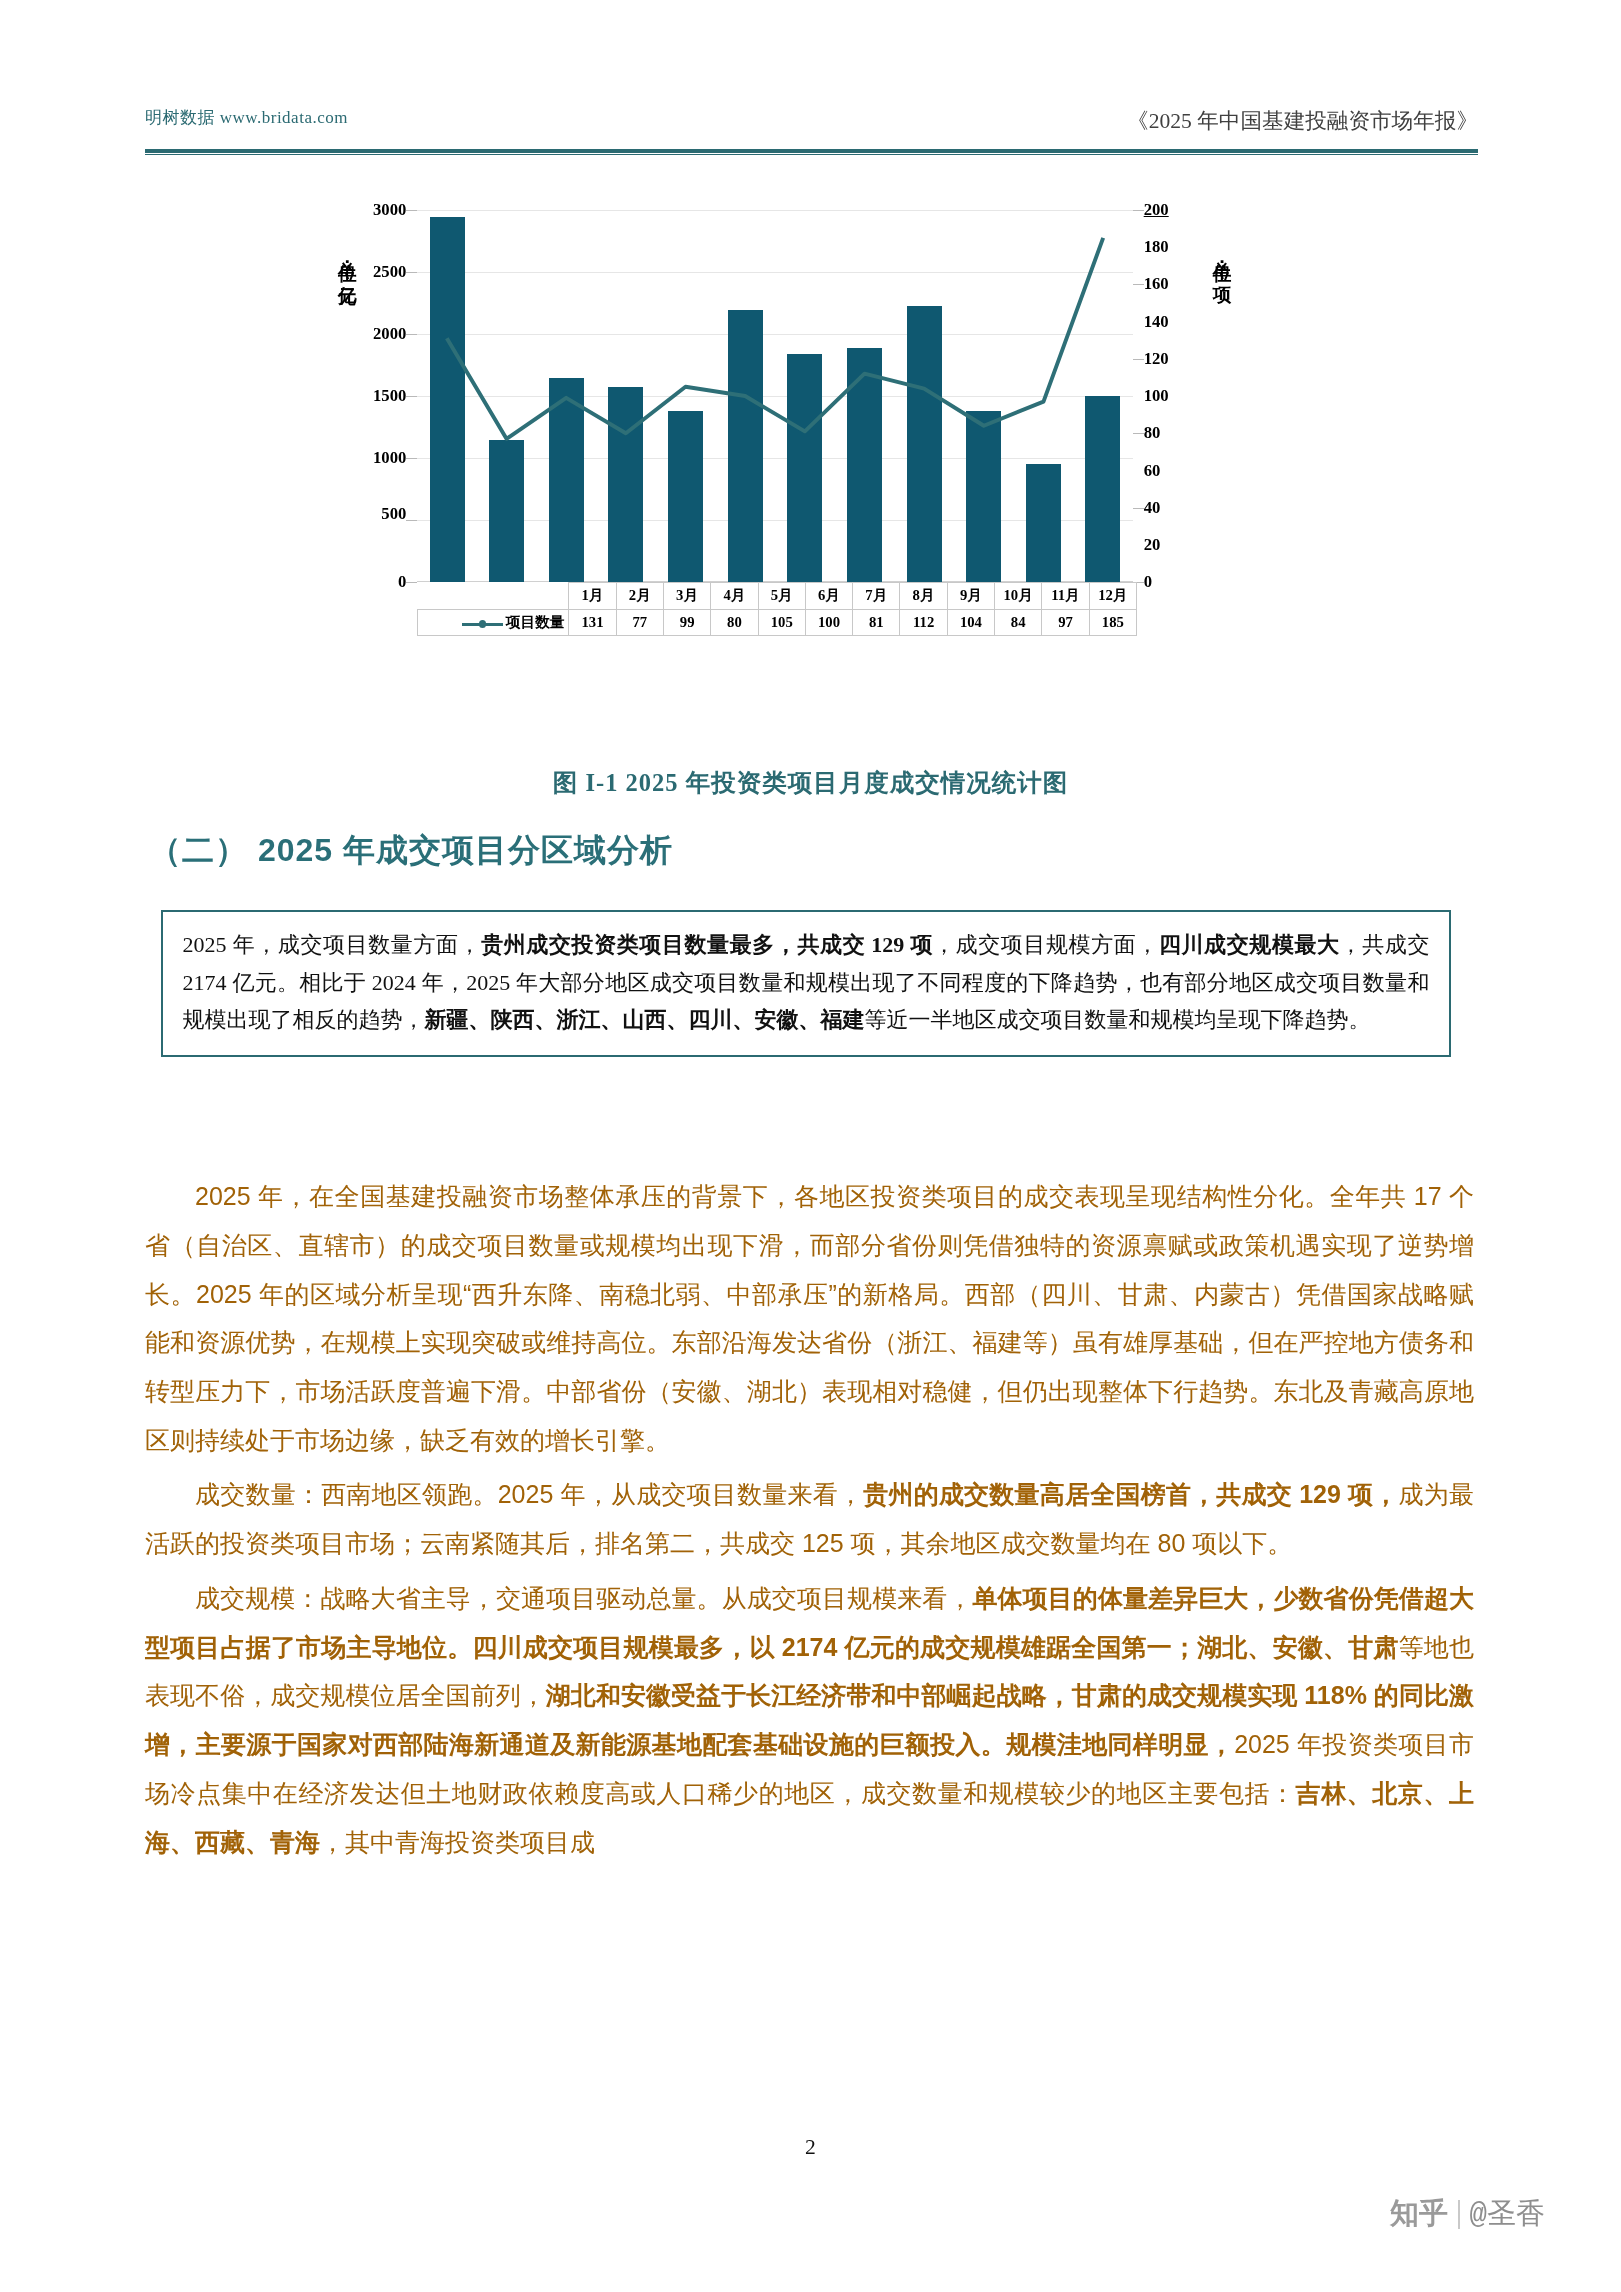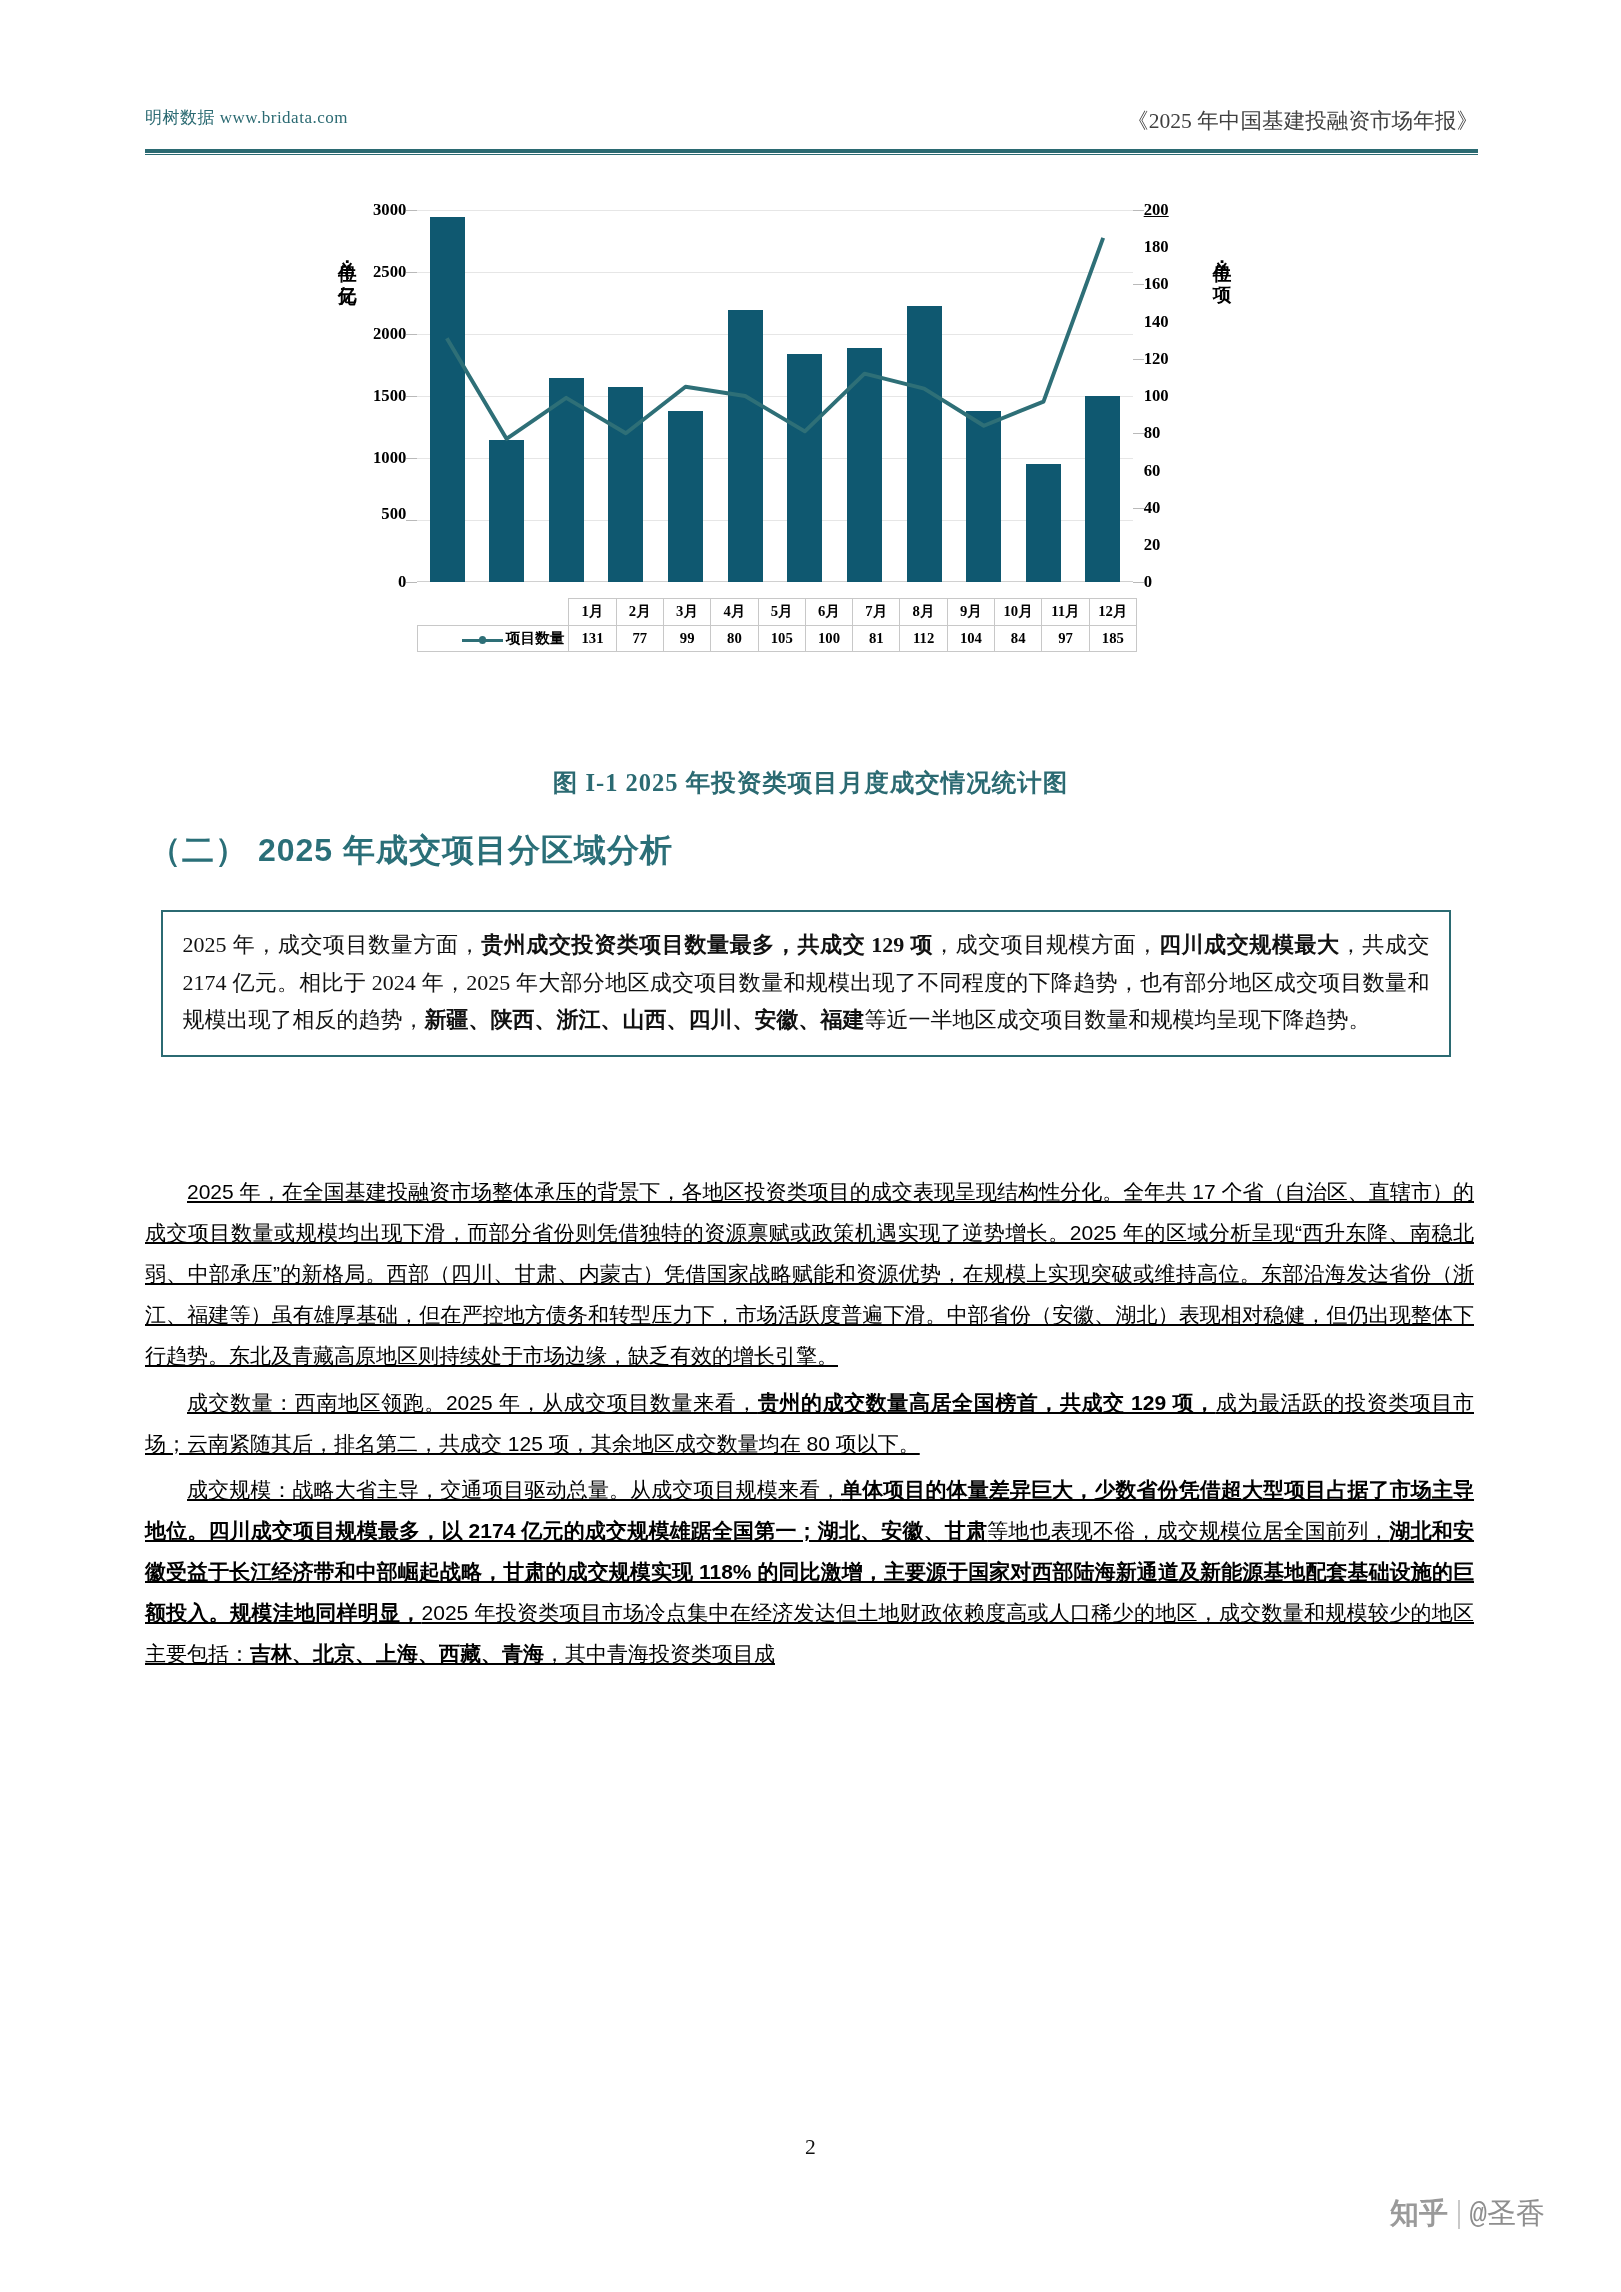--- a/index.html
+++ b/index.html
@@ -63,21 +63,21 @@
   .tickmark{position:absolute;width:10.8px;height:1px;background:#b9b9b9;}
   .gridline{position:absolute;left:0;width:100%;height:1px;background:#e6e6e6;}
   .baseline{position:absolute;left:0;bottom:0;width:100%;height:1px;background:#d0d0d0;}
   .bar{
     position:absolute;bottom:0;background:#0f5870;
   }
   .lineSvg{position:absolute;left:0;top:0;width:100%;height:100%;overflow:visible;}
 
   
   .dtable{
-    position:absolute;left:94px;top:406px;width:720px;
+    position:absolute;left:94px;top:390px;width:720px;
     border-collapse:collapse;table-layout:fixed;
   }
   .dtable td{
     border:1px solid #c8c8c8;
     font-size:14.7px;font-weight:bold;color:#000;
     text-align:center;height:25.5px;padding:0;
     font-family:"Liberation Serif","DejaVu Serif",serif;
   }
   .dtable td.lbl{
     width:147px;border:1px solid #c8c8c8;text-align:right;
@@ -129,24 +129,23 @@
     text-align:justify;text-justify:inter-ideograph;
     font-family:"Liberation Serif","DejaVu Serif",serif;
   }
   .hbox b{font-weight:bold;}
 
   
   .body{
     position:absolute;left:145px;top:1172px;width:1329px;
   }
   .body p{
-    margin:0 0 5.9px 0;font-size:21px;line-height:1.95;color:#000000;
+    margin:0 0 5.9px 0;font-size:25px;line-height:1.95;color:#a16207;
     text-align:justify;text-justify:inter-ideograph;
     font-family:"Liberation Sans","DejaVu Sans",sans-serif;
-    text-decoration:underline;
   }
   .body p.ind{text-indent:2em;}
   .body b{font-weight:bold;}
 
   
   .pgnum{
     position:absolute;left:0;top:2135px;width:1621px;text-align:center;
     font-size:21.6px;color:#111;
     font-family:"Liberation Serif","DejaVu Serif",serif;
   }

